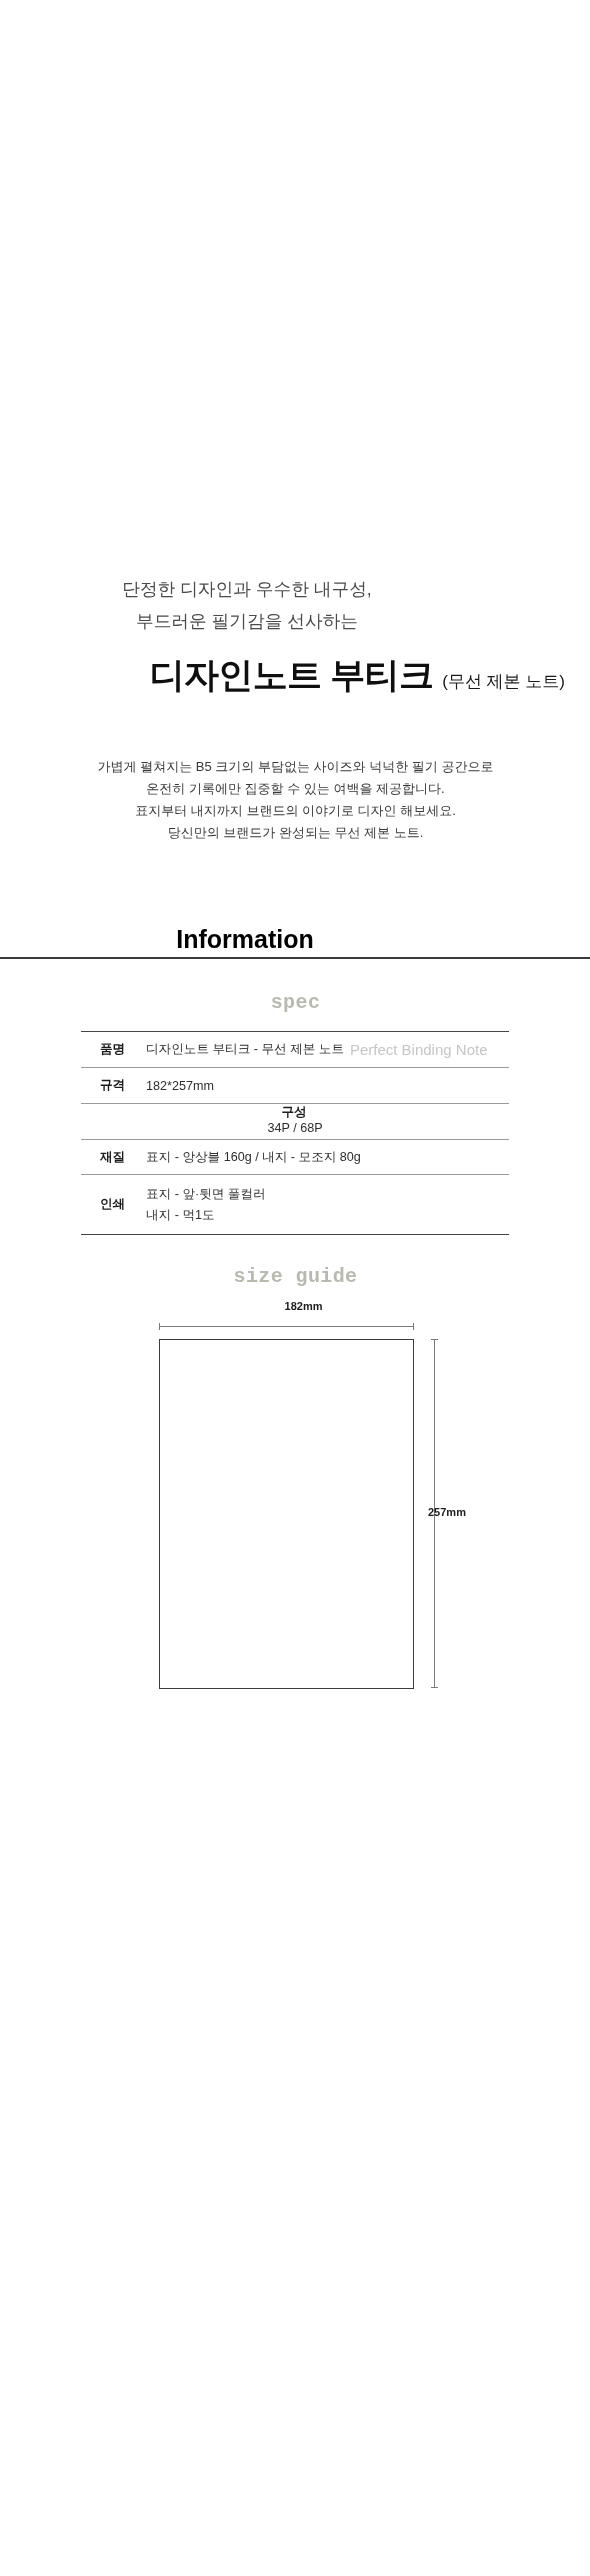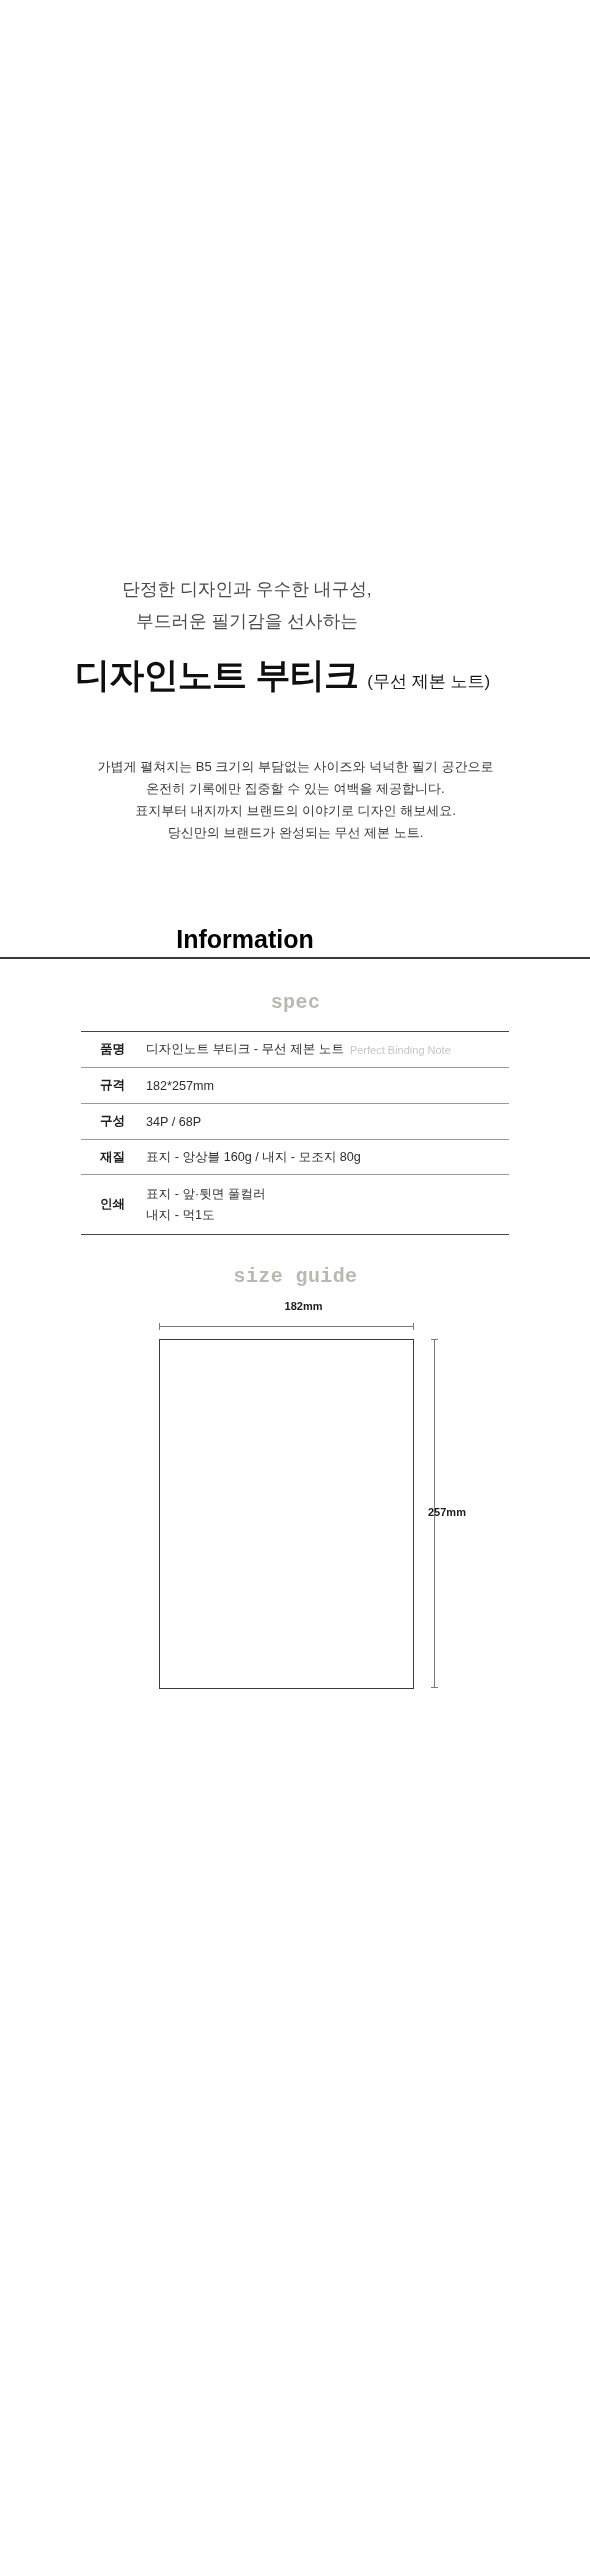--- a/index.html
+++ b/index.html
@@ -23,39 +23,39 @@
   }
   .book::before{ 
     content:"";position:absolute;left:0;top:0;bottom:0;width:4.4px;
     background:linear-gradient(to right,#c9c9c9,#f4f4f2 55%,rgba(255,255,255,0));
   }
   .book1{left:247;top:88;width:216px;height:373px;transform:rotate(-2.5deg) skewY(-1.5deg);}
   .cover{position:absolute;left:0;top:0;right:0;bottom:0;text-align:center;color:#f29b2d;}
 
   
   .tagline{top:573px;left:0;width:494px;text-align:center;font-size:17.7px;line-height:32px;color:#4a4a4a;}
-  .title{top:652px;left:0;width:565px;text-align:center;color:#0f0f0f;white-space:nowrap;}
+  .title{top:652px;left:0;width:565px;text-align:right;color:#0f0f0f;white-space:nowrap;}
   .title-main{font-size:35px;font-weight:bold;letter-spacing:-0.7px;}
   .title-sub{font-size:17px;font-weight:normal;color:#1a1a1a;}
   .desc{top:756px;left:0;width:591px;text-align:center;font-size:13px;line-height:22px;color:#383838;}
 
   
   .info-heading{top:925px;left:0;width:490px;text-align:center;font-size:25px;font-weight:bold;color:#000000;}
   .info-rule{top:957px;left:0;width:591px;height:1.5px;background:#3a3a3a;}
   .sub-heading{left:0;width:591px;text-align:center;font-size:20px;font-weight:bold;color:#b9b9b0;letter-spacing:0.4px;font-family:Liberation Mono, monospace;}
   .spec-heading{top:991px;}
   .sizeguide-heading{top:1265px;}
 
   
   .spec-table{top:1031px;left:81px;width:428px;border-top:1.5px solid #444444;}
   .spec-row{display:flex;align-items:center;border-bottom:0.7px solid #9a9a9a;}
   .spec-row:last-child{border-bottom:1.5px solid #444444;}
   .spec-label{width:46px;margin-left:19px;font-weight:bold;font-size:12.6px;color:#1c1c1c;flex-shrink:0;}
   .spec-value{font-size:12.6px;color:#2e2e2e;}
-  .spec-note{font-size:11px;color:#c6c6c6;margin-left:5.9px;}
+  .spec-note{font-size:15px;color:#c6c6c6;margin-left:5.9px;}
   .spec-multi{line-height:20.7px;}
 
   
   .dim-w-label{top:1300px;left:176px;width:255px;text-align:center;font-size:11px;font-weight:bold;color:#1d1d1d;}
   .dim-w-line{top:1326px;left:159px;width:255px;height:0.7px;background:#7a7a7a;}
   .dim-w-line::before,.dim-w-line::after{content:"";position:absolute;top:-3px;width:0.7px;height:6.6px;background:#7a7a7a;}
   .dim-w-line::before{left:0;} .dim-w-line::after{right:0;}
   .size-rect{top:1339px;left:159px;width:253px;height:348px;border:0.7px solid #3c3c3c;background:#ffffff;}
   .dim-h-line{top:1339px;left:434px;width:0.7px;height:349px;background:#7a7a7a;}
   .dim-h-line::before,.dim-h-line::after{content:"";position:absolute;left:-3px;width:6.6px;height:0.7px;background:#7a7a7a;}
@@ -130,21 +130,21 @@
   <div class="abs spec-table">
     <div class="spec-row" style="height:35px;">
       <span class="spec-label">품명</span>
       <span class="spec-value">디자인노트 부티크 - 무선 제본 노트</span>
       <span class="spec-note">Perfect Binding Note</span>
     </div>
     <div class="spec-row" style="height:35px;">
       <span class="spec-label">규격</span>
       <span class="spec-value">182*257mm</span>
     </div>
-    <div class="spec-row" style="height:35px;">
+    <div class="spec-row" style="height:35px;flex-direction:column;">
       <span class="spec-label">구성</span>
       <span class="spec-value">34P / 68P</span>
     </div>
     <div class="spec-row" style="height:34px;">
       <span class="spec-label">재질</span>
       <span class="spec-value">표지 - 앙상블 160g / 내지 - 모조지 80g</span>
     </div>
     <div class="spec-row" style="height:59px;">
       <span class="spec-label">인쇄</span>
       <span class="spec-value spec-multi">

